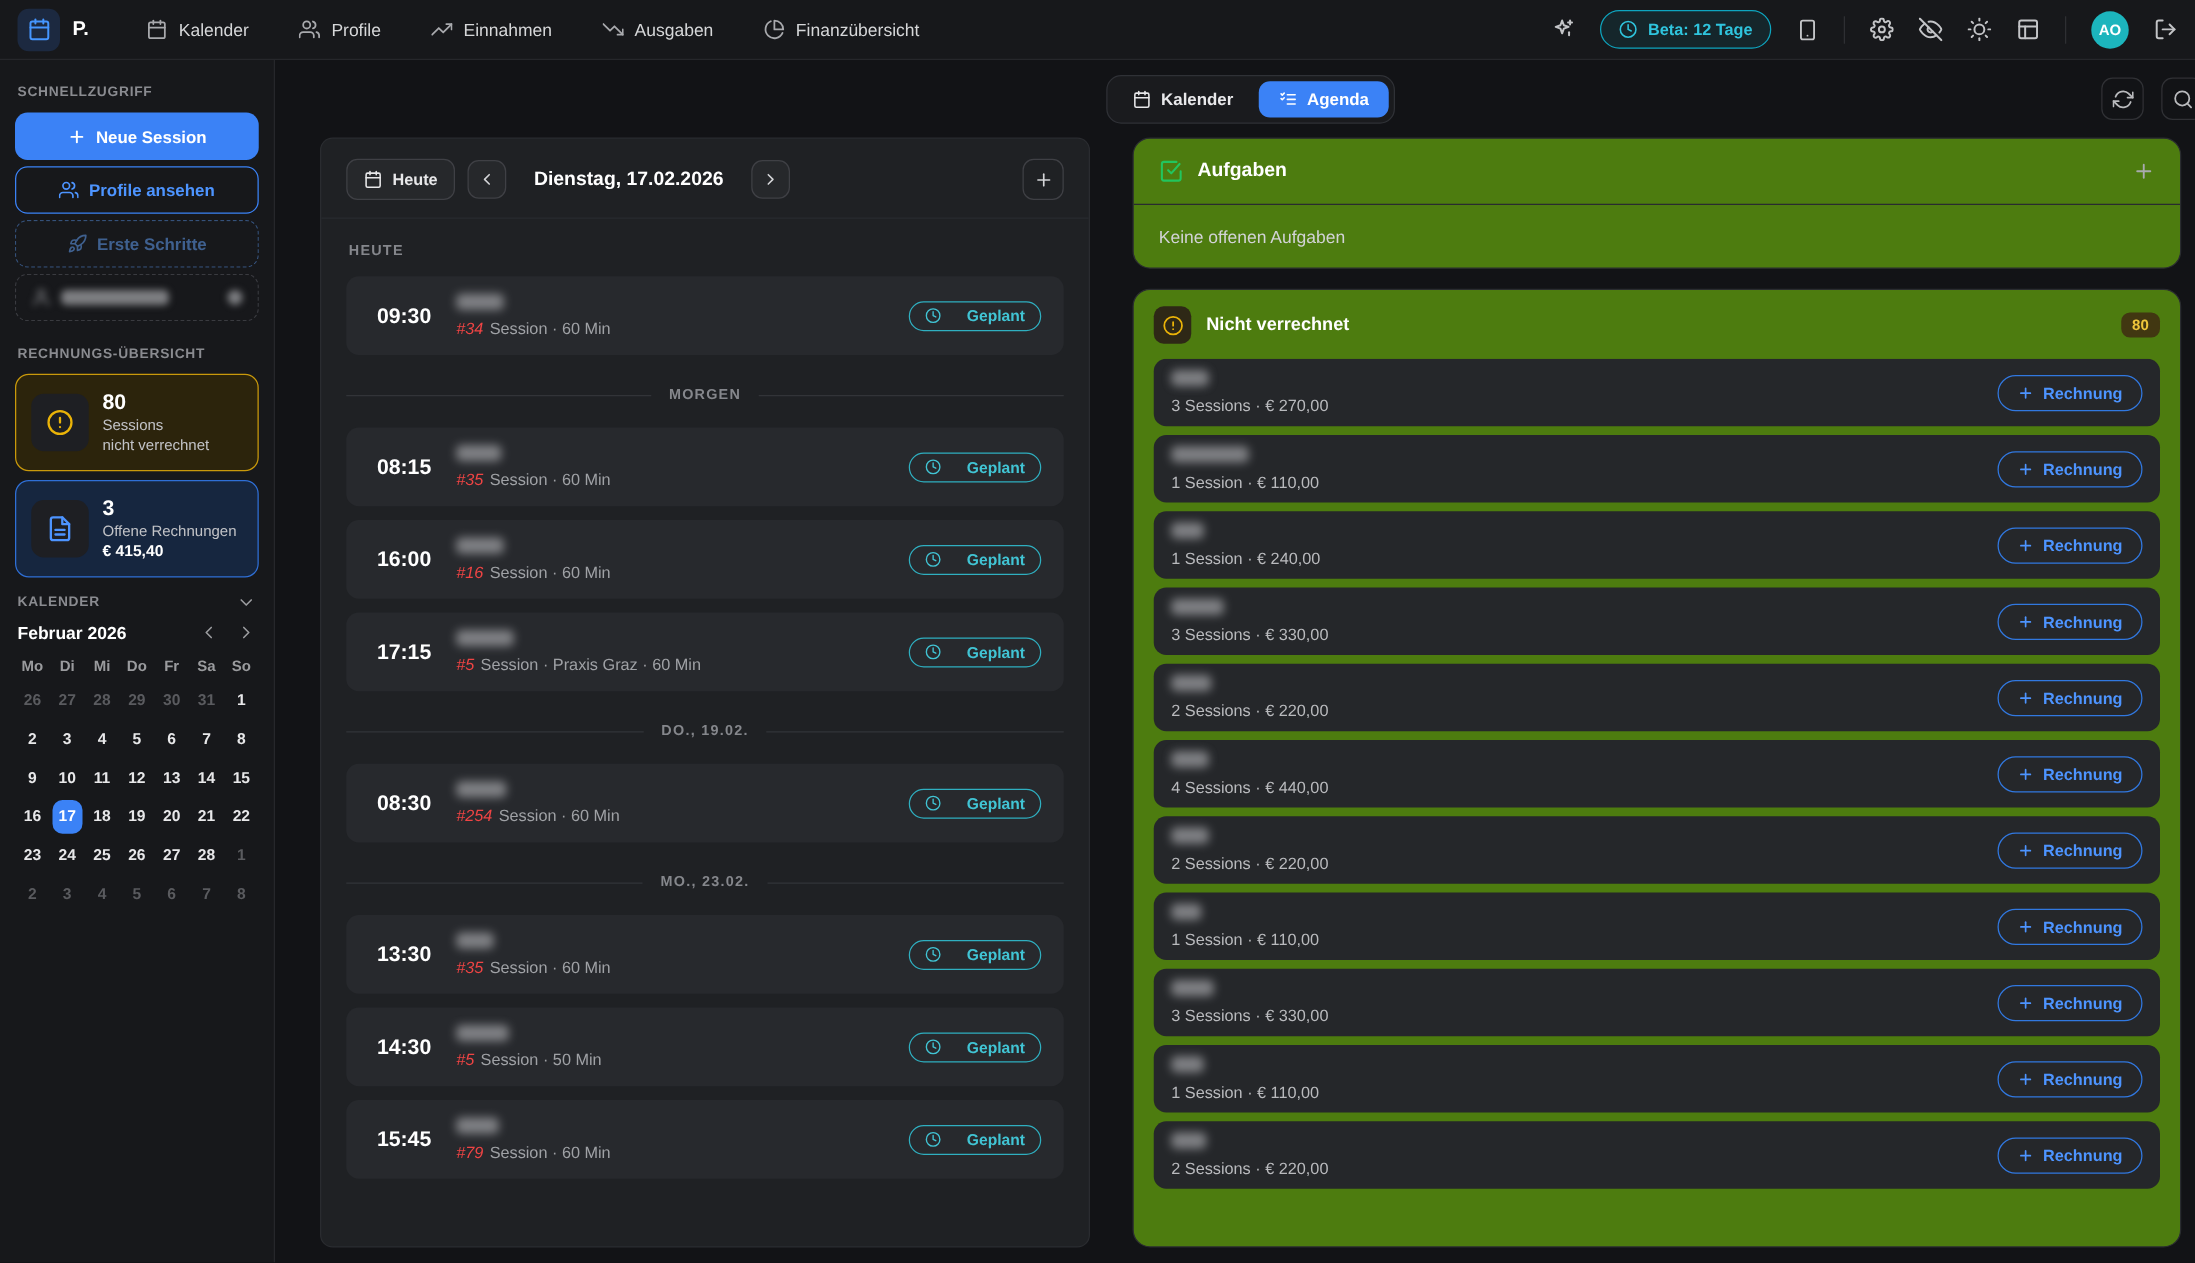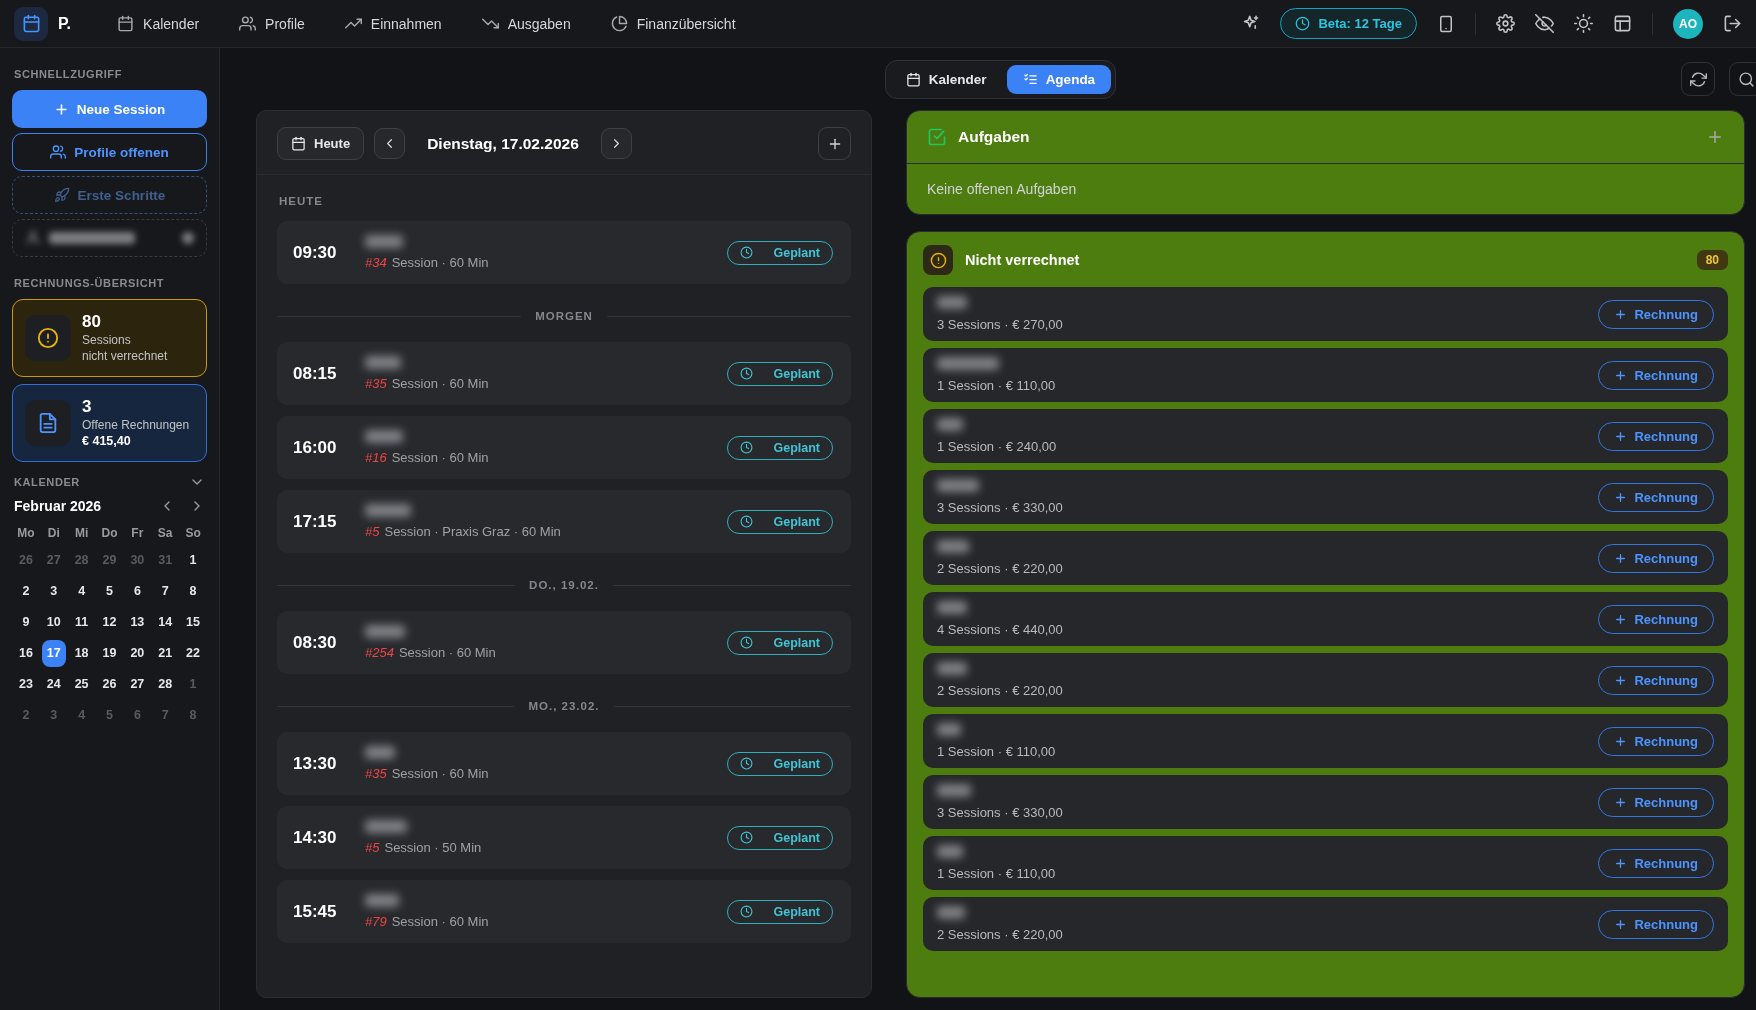--- a/index.html
+++ b/index.html
@@ -97,21 +97,21 @@
   .agenda-date { font-size:15.5px; font-weight:bold; color:#fff; margin:0 12px; }
   .add-btn { margin-left:auto; width:33px; height:33px; border-radius:9px; border:1px solid #3f4045;
     display:flex; align-items:center; justify-content:center; color:#d4d5d8; }
   .agenda-body { padding:14px 20px 20px; overflow:hidden; }
   .sec-label-left { font-size:11.5px; font-weight:bold; letter-spacing:1px; color:#85878c; margin:6px 2px 14px; }
   .sec-label-center { display:flex; align-items:center; gap:14px; font-size:11.5px; font-weight:bold;
     letter-spacing:1px; color:#85878c; margin:26px 0 20px; }
   .sec-label-center::before, .sec-label-center::after { content:""; flex:1; height:1px; background:#323438; }
   .entry { background:#27292d; border-radius:10px; min-height:63px; display:flex; align-items:center;
     gap:20px; padding:10px 18px 10px 16px; margin-bottom:11px; }
-  .entry-time { font-size:17px; font-weight:bold; color:#fff; width:52px; flex:none; }
+  .entry-time { font-size:17px; font-weight:bold; color:#fff; width:52px; flex:none;text-align:right; }
   .entry-mid { flex:1; }
   .entry-meta { display:flex; gap:5px; font-size:13px; color:#9fa1a5; margin-top:7px; }
   .entry-num { color:#ef4444;font-style:italic; }
   .status-badge { display:flex; align-items:center; gap:20px; border:1.5px solid #2fafc0; color:#41c4d4;
     border-radius:999px; padding:4px 12px; font-size:12.5px; font-weight:bold; flex:none; }
 
   
   .right-col { flex:1; display:flex; flex-direction:column; gap:16px; min-width:0; }
   .panel { background:#4d7c0f; border:1px solid #2a2c30; border-radius:14px; overflow:hidden; }
   .panel-head { display:flex; align-items:center; gap:11px; padding:16px 20px; border-bottom:1px solid #292b2f; }
@@ -270,21 +270,21 @@
   </button>
 
 
   <button class="side-btn btn-outline-blue">
     <svg class="ic" width="16" height="16" viewBox="0 0 24 24" fill="none" stroke="currentColor" stroke-width="2" stroke-linecap="round" stroke-linejoin="round">
         <path d="M17 21v-2a4 4 0 0 0-4-4H5a4 4 0 0 0-4 4v2"></path>
         <circle cx="9" cy="7" r="4"></circle>
         <path d="M23 21v-2a4 4 0 0 0-3-3.87"></path>
         <path d="M16 3.13a4 4 0 0 1 0 7.75"></path>
       </svg>
-    <span>Profile offenen</span>
+    <span>Profile ansehen</span>
   </button>
 
   <button class="side-btn btn-dashed">
     <svg class="ic" width="16" height="16" viewBox="0 0 24 24" fill="none" stroke="currentColor" stroke-width="2" stroke-linecap="round" stroke-linejoin="round">
         <path d="M4.5 16.5c-1.5 1.26-2 5-2 5s3.74-.5 5-2c.71-.84.7-2.13-.09-2.91a2.18 2.18 0 0 0-2.91-.09z"></path>
         <path d="M12 15l-3-3a22 22 0 0 1 2-3.95A12.88 12.88 0 0 1 22 2c0 2.72-.78 7.5-6 11a22.35 22.35 0 0 1-4 2z"></path>
         <path d="M9 12H4s.55-3.03 2-4c1.62-1.08 5 0 5 0"></path>
         <path d="M12 15v5s3.03-.55 4-2c1.08-1.62 0-5 0-5"></path>
       </svg>
     <span>Erste Schritte</span>

